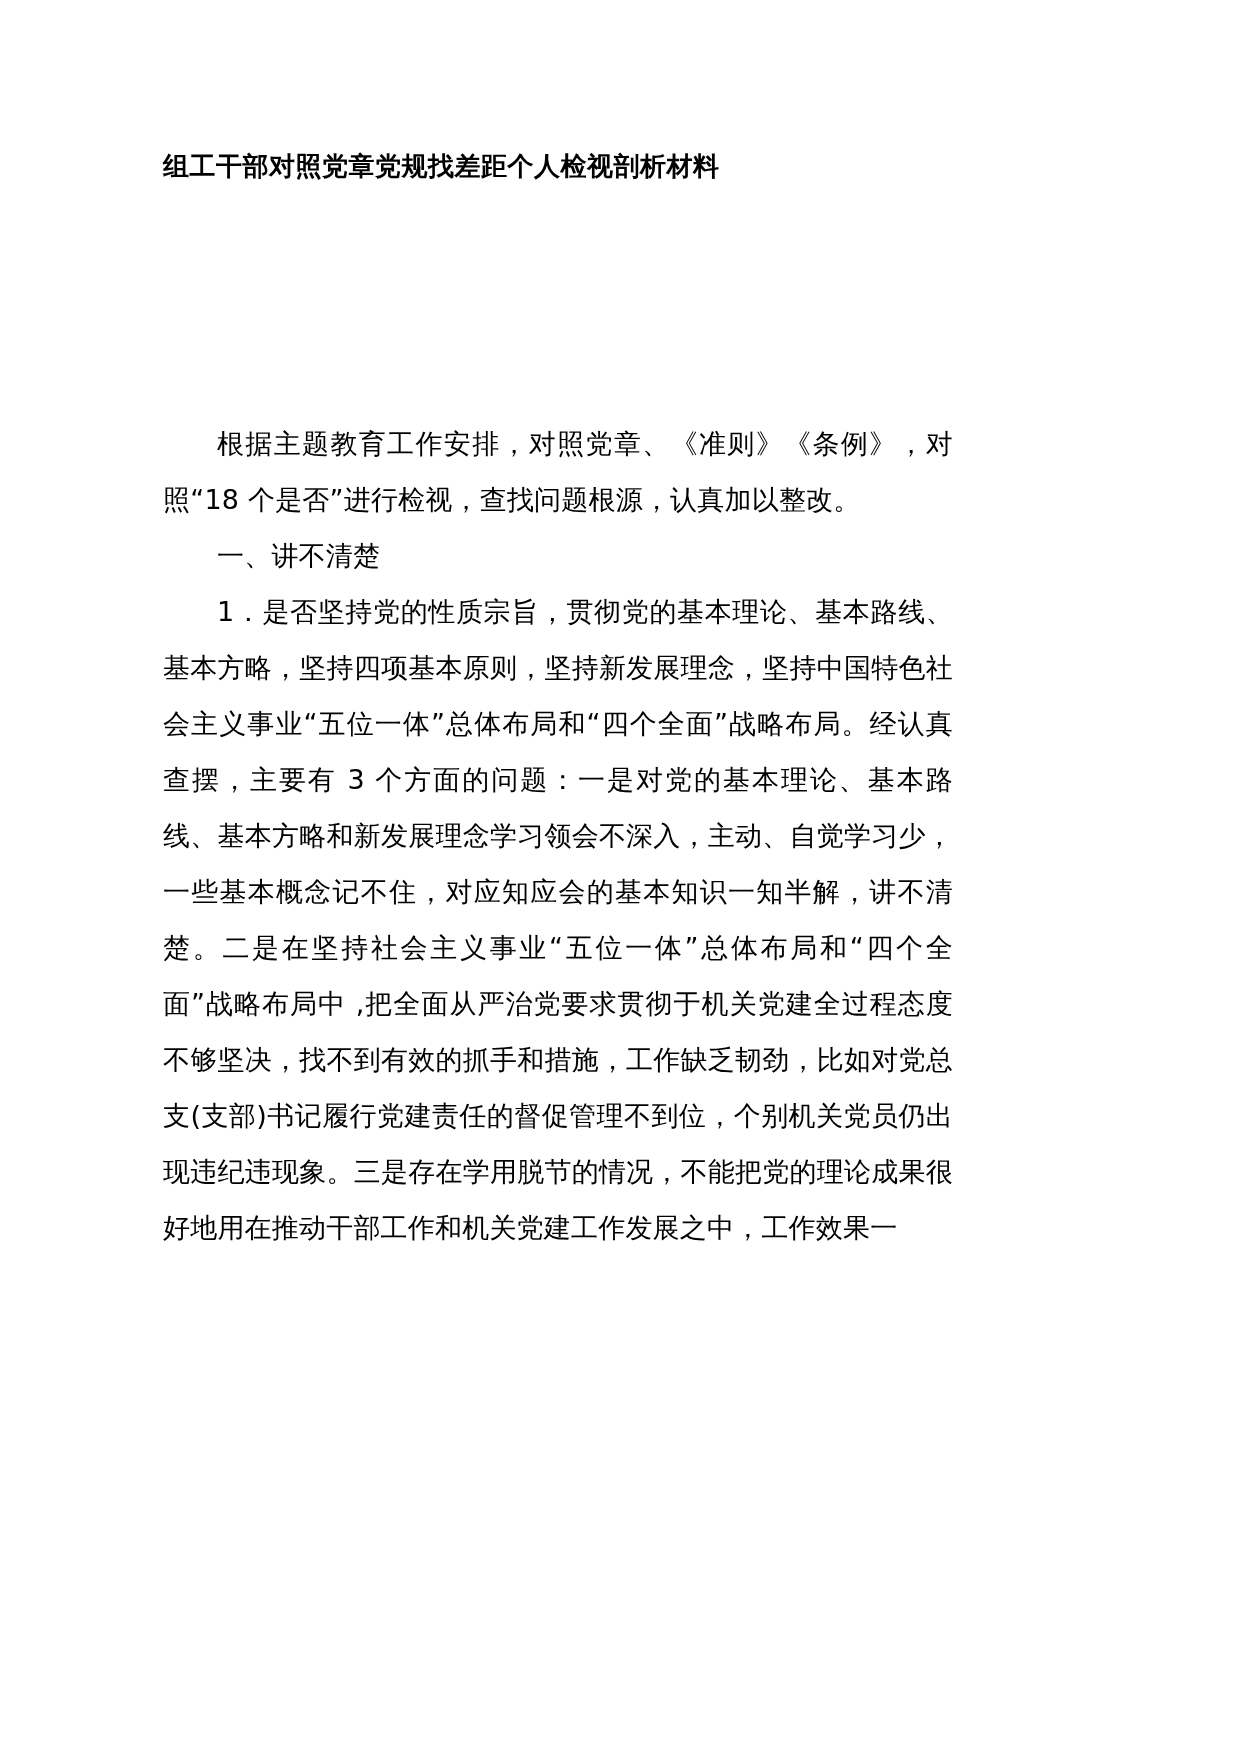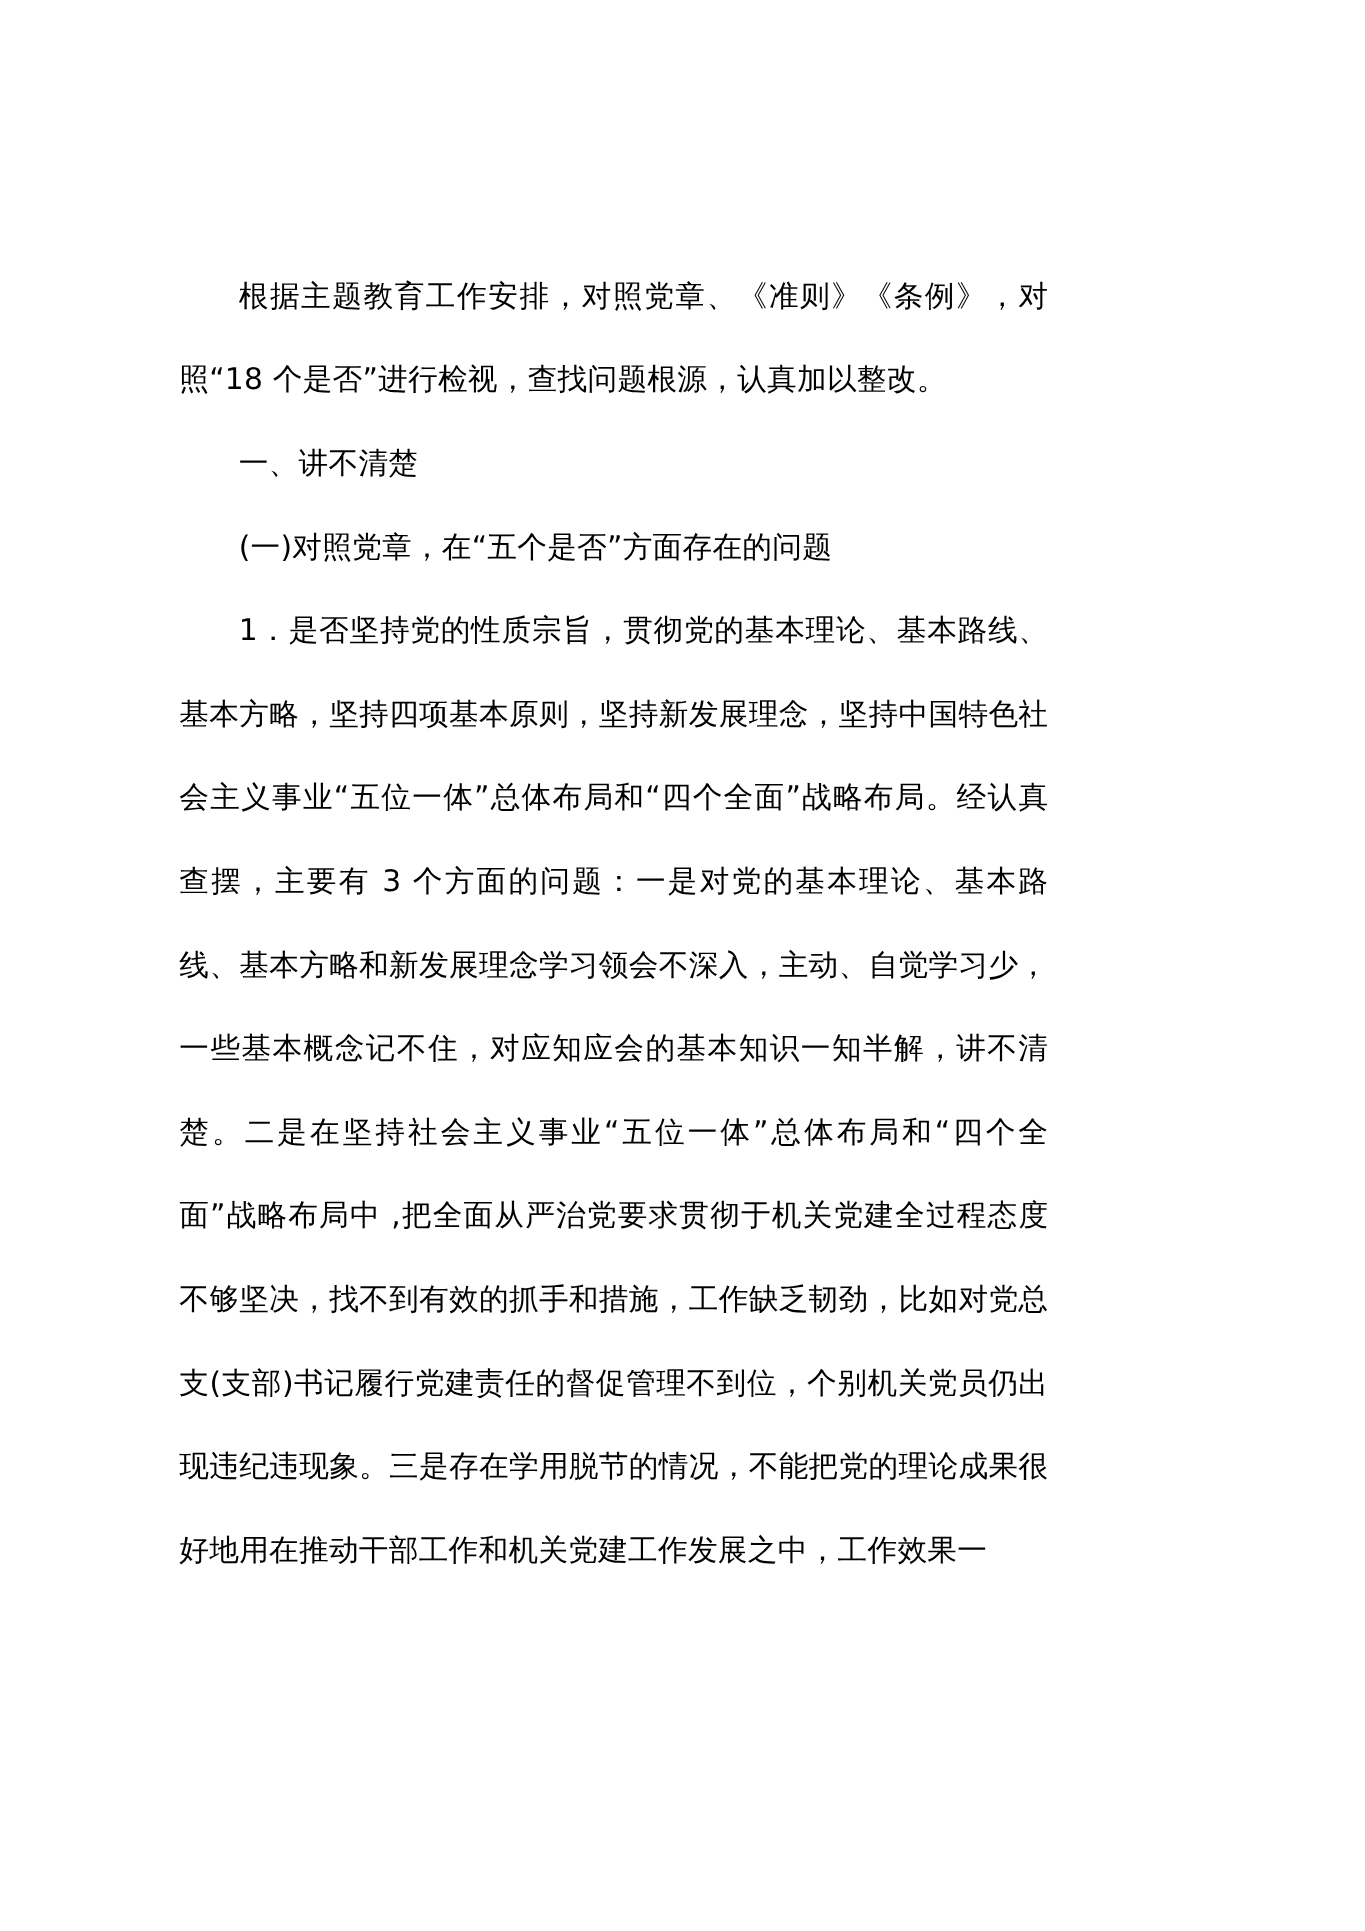--- a/index.html
+++ b/index.html
@@ -32,44 +32,44 @@
     letter-spacing: 0.5px;
     line-height: 1.4;
     margin-top: 148px;
     white-space: nowrap;
   }
   .gap {
     height: 232px;
   }
   .para {
     font-size: 27px;
-    line-height: 76px;
+    line-height: 56px;
     text-align: justify;
     text-justify: inter-ideograph;
     margin: 0;
     letter-spacing: 0.2px;
   }
   .indent {
     text-indent: 2em;
   }
   .para + .para {
     margin-top: 0;
   }
 </style>
 </head>
 <body>
 
 <div class="page">
   <div class="content">
 
+    <div class="doc-title">组工干部对照党章党规找差距个人检视剖析材料</div>
 
     <div class="gap"></div>
 
     <p class="para indent">根据主题教育工作安排，对照党章、《准则》《条例》，对照“18 个是否”进行检视，查找问题根源，认真加以整改。</p>
 
     <p class="para indent">一、讲不清楚</p>
 
-    <p class="para indent">(一)对照党章，在“五个是否”方面存在的问题</p>
 
     <p class="para indent">1．是否坚持党的性质宗旨，贯彻党的基本理论、基本路线、基本方略，坚持四项基本原则，坚持新发展理念，坚持中国特色社会主义事业“五位一体”总体布局和“四个全面”战略布局。经认真查摆，主要有 3 个方面的问题：一是对党的基本理论、基本路线、基本方略和新发展理念学习领会不深入，主动、自觉学习少，一些基本概念记不住，对应知应会的基本知识一知半解，讲不清楚。二是在坚持社会主义事业“五位一体”总体布局和“四个全面”战略布局中 ,把全面从严治党要求贯彻于机关党建全过程态度不够坚决，找不到有效的抓手和措施，工作缺乏韧劲，比如对党总支(支部)书记履行党建责任的督促管理不到位，个别机关党员仍出现违纪违现象。三是存在学用脱节的情况，不能把党的理论成果很好地用在推动干部工作和机关党建工作发展之中，工作效果一</p>
 
   </div>
 </div>
 
 </body></html>

